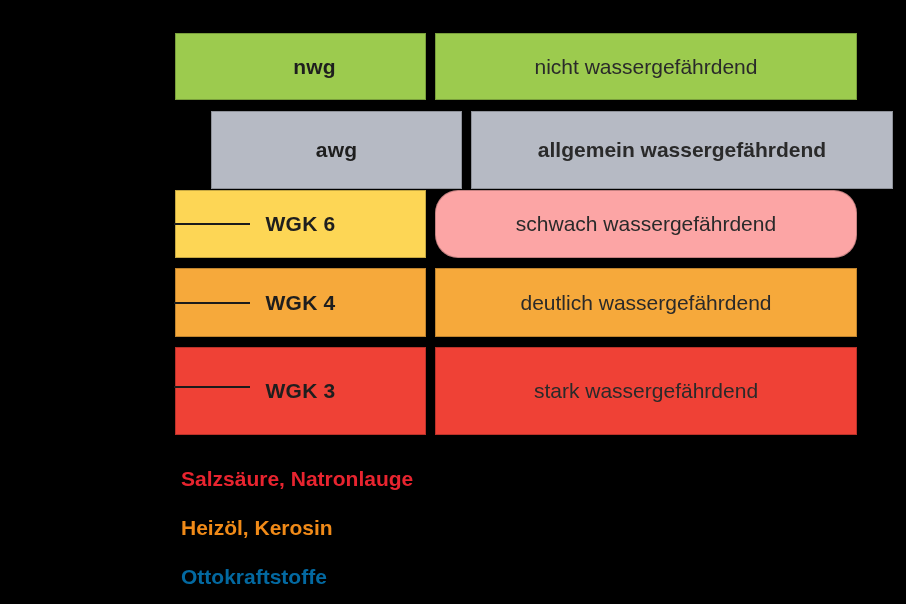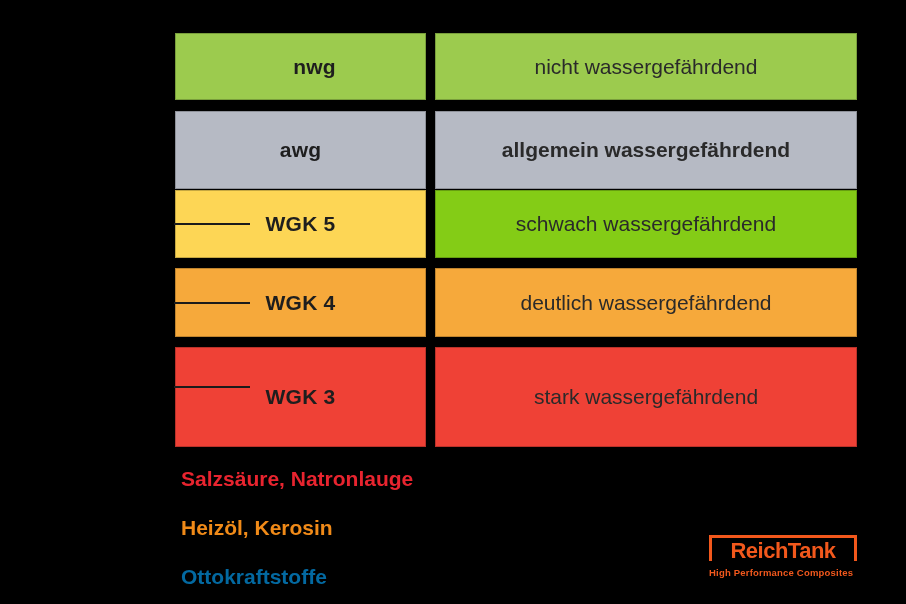--- a/index.html
+++ b/index.html
@@ -20,24 +20,24 @@
     position: absolute;
     box-sizing: border-box;
     border: 1px solid rgba(0,0,0,0.22);
     display: flex;
     align-items: center;
     justify-content: center;
   }
   .code-box { left: 175px; width: 251px; }
   .desc-box { left: 435px; width: 422px; }
   .r1 { top: 33px;  height: 67px; }
-  .r2 { top: 111px; height: 78px; }
+  .r2 { top: 111px; height: 78px; margin-left: 36px; }
   .r3 { top: 190px; height: 68px; }
   .r4 { top: 268px; height: 69px; }
-  .r5 { top: 347px; height: 100px; }
+  .r5 { top: 347px; height: 88px; }
   .code {
     font-weight: bold;
     font-size: 21px;
     color: #1e1e1e;
     letter-spacing: 0.2px;
     white-space: nowrap;
   }
   .desc {
     font-size: 21px;
     color: #2a2a2a;
@@ -110,23 +110,23 @@
   </div>
 
   <div class="box code-box r2" style="background-color: rgb(182, 186, 196);">
     <span class="code">awg</span>
   </div>
   <div class="box desc-box r2" style="background-color: rgb(182, 186, 196); font-weight: bold;">
     <span class="desc">allgemein wassergefährdend</span>
   </div>
 
   <div class="box code-box r3" style="background-color: rgb(253, 214, 85);">
-    <span class="code">WGK 5</span>
+    <span class="code">WGK 6</span>
   </div>
-  <div class="box desc-box r3" style="background-color: #84cc16;">
+  <div class="box desc-box r3" style="background-color: #fca5a5; border-radius: 23px;">
     <span class="desc">schwach wassergefährdend</span>
   </div>
   <div class="leader l3"></div>
 
   <div class="box code-box r4" style="background-color: rgb(246, 169, 59);">
     <span class="code">WGK 4</span>
   </div>
   <div class="box desc-box r4" style="background-color: rgb(246, 169, 59);">
     <span class="desc">deutlich wassergefährdend</span>
   </div>
@@ -137,20 +137,14 @@
   </div>
   <div class="box desc-box r5" style="background-color: rgb(239, 65, 54);">
     <span class="desc">stark wassergefährdend</span>
   </div>
   <div class="leader l5"></div>
 
   <div class="example e1" style="color: rgb(232, 36, 47);">Salzsäure, Natronlauge</div>
   <div class="example e2" style="color: rgb(240, 138, 24);">Heizöl, Kerosin</div>
   <div class="example e3" style="color: #0369a1;">Ottokraftstoffe</div>
 
-  <div class="logo" style="color: rgb(242, 88, 28);">
-    <div class="logo-frame">
-      <span class="logo-name">ReichTank</span>
-    </div>
-    <div class="logo-tagline">High Performance Composites</div>
-  </div>
 
 </div>
 
 </body></html>

